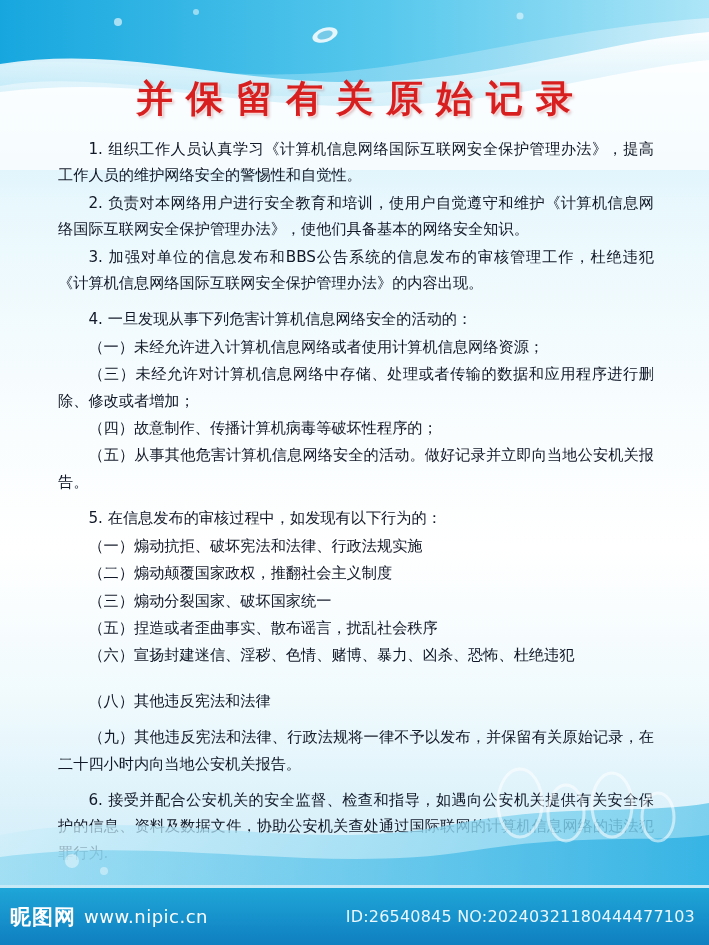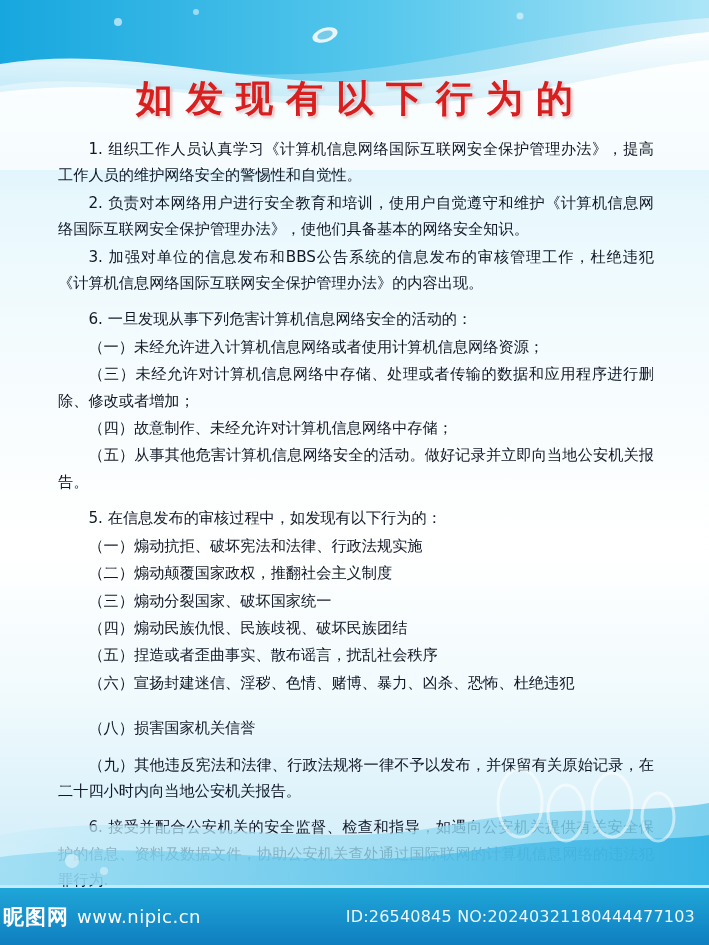--- a/index.html
+++ b/index.html
@@ -97,21 +97,21 @@
     left: 0;
     bottom: 0;
     width: 709px;
     height: 57px;
     background: linear-gradient(180deg, #1fa6d8 0%, #0f7fc0 100%);
     color: #ffffff;
     display: flex;
     align-items: center;
     justify-content: space-between;
     box-sizing: border-box;
-    padding: 0 14px 0 3px;
+    padding: 0 14px 0 10px;
   }
   .brand {
     display: flex;
     align-items: center;
     gap: 8px;
   }
   .brand-logo {
     font-family: "DejaVu Sans", "Liberation Sans", sans-serif;
     font-size: 21px;
     font-weight: bold;
@@ -161,44 +161,43 @@
       <path d="M0,92 C140,74 250,110 380,106 C520,102 610,70 709,60 L709,170 L0,170 Z" fill="#ffffff" opacity="0.85"></path>
       <ellipse cx="325" cy="35" rx="13" ry="7" fill="#ffffff" opacity="0.85" transform="rotate(-18 325 35)"></ellipse>
       <ellipse cx="325" cy="35" rx="8" ry="4" fill="#1fa6d8" opacity="0.55" transform="rotate(-18 325 35)"></ellipse>
       <circle cx="118" cy="22" r="4" fill="#ffffff" opacity="0.6"></circle>
       <circle cx="196" cy="12" r="3" fill="#ffffff" opacity="0.5"></circle>
       <circle cx="520" cy="16" r="3.5" fill="#ffffff" opacity="0.5"></circle>
     </svg>
   </div>
 
   <div class="title-wrap">
-    <div class="title">如发现有以下行为的</div>
+    <div class="title">并保留有关原始记录</div>
   </div>
 
   <div class="content">
     <p class="para indent">1. 组织工作人员认真学习《计算机信息网络国际互联网安全保护管理办法》，提高工作人员的维护网络安全的警惕性和自觉性。</p>
     <p class="para indent">2. 负责对本网络用户进行安全教育和培训，使用户自觉遵守和维护《计算机信息网络国际互联网安全保护管理办法》，使他们具备基本的网络安全知识。</p>
     <p class="para indent">3. 加强对单位的信息发布和BBS公告系统的信息发布的审核管理工作，杜绝违犯《计算机信息网络国际互联网安全保护管理办法》的内容出现。</p>
     <div class="gap"></div>
-    <p class="para indent">6. 一旦发现从事下列危害计算机信息网络安全的活动的：</p>
+    <p class="para indent">4. 一旦发现从事下列危害计算机信息网络安全的活动的：</p>
     <p class="para indent">（一）未经允许进入计算机信息网络或者使用计算机信息网络资源；</p>
     <p class="para indent">（三）未经允许对计算机信息网络中存储、处理或者传输的数据和应用程序进行删除、修改或者增加；</p>
-    <p class="para indent">（四）故意制作、未经允许对计算机信息网络中存储；</p>
+    <p class="para indent">（四）故意制作、传播计算机病毒等破坏性程序的；</p>
     <p class="para indent">（五）从事其他危害计算机信息网络安全的活动。做好记录并立即向当地公安机关报告。</p>
     <div class="gap"></div>
     <p class="para indent">5. 在信息发布的审核过程中，如发现有以下行为的：</p>
     <p class="para indent">（一）煽动抗拒、破坏宪法和法律、行政法规实施</p>
     <p class="para indent">（二）煽动颠覆国家政权，推翻社会主义制度</p>
     <p class="para indent">（三）煽动分裂国家、破坏国家统一</p>
-    <p class="para indent">（四）煽动民族仇恨、民族歧视、破坏民族团结</p>
     <p class="para indent">（五）捏造或者歪曲事实、散布谣言，扰乱社会秩序</p>
     <p class="para indent">（六）宣扬封建迷信、淫秽、色情、赌博、暴力、凶杀、恐怖、杜绝违犯</p>
     <div class="gap"></div>
     <div class="gap"></div>
-    <p class="para indent">（八）损害国家机关信誉</p>
+    <p class="para indent">（八）其他违反宪法和法律</p>
     <div class="gap"></div>
     <p class="para indent">（九）其他违反宪法和法律、行政法规将一律不予以发布，并保留有关原始记录，在二十四小时内向当地公安机关报告。</p>
     <div class="gap"></div>
     <p class="para indent">6. 接受并配合公安机关的安全监督、检查和指导，如遇向公安机关提供有关安全保护的信息、资料及数据文件，协助公安机关查处通过国际联网的计算机信息网络的违法犯罪行为.</p>
   </div>
 
   <div class="bottom-art">
     <svg width="709" height="200" viewBox="0 0 709 200" xmlns="http://www.w3.org/2000/svg">
       <defs>
         <linearGradient id="bg1" x1="0" y1="0" x2="1" y2="0">

